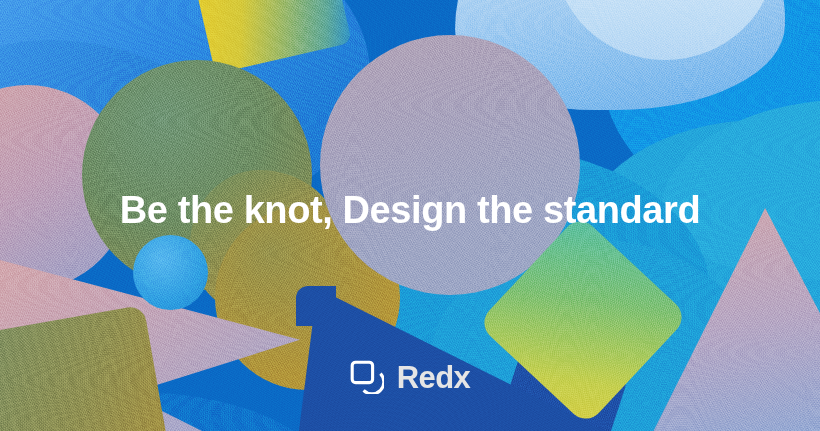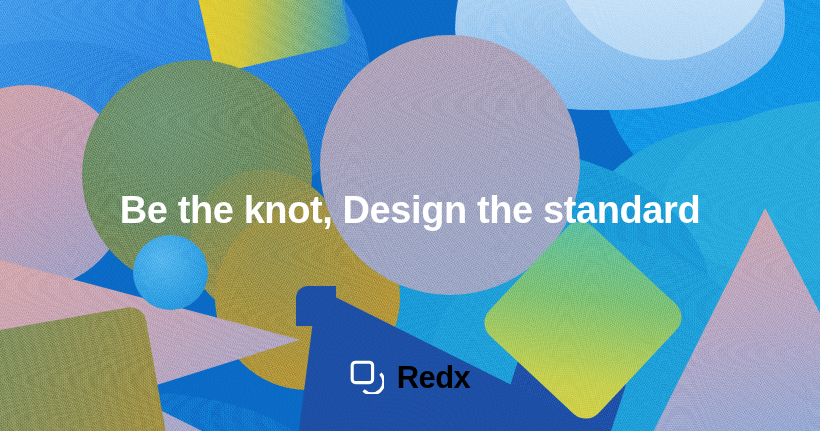--- a/index.html
+++ b/index.html
@@ -201,21 +201,21 @@
     letter-spacing:-0.4px;
     line-height:1;
     white-space:nowrap;
   }
   #logo{
     position:absolute;left:0;right:0;top:360px;
     display:flex;align-items:center;justify-content:center;gap:13px;
   }
   #logo-mark{position:relative;width:34px;height:34px;display:block;}
   #logo-text{
-    color:#000000;font-size:31px;font-weight:700;letter-spacing:-0.6px;line-height:1;
+    color:#e5e5e5;font-size:31px;font-weight:700;letter-spacing:-0.6px;line-height:1;
   }
 </style>
 </head>
 <body>
 
 <div id="banner">
 
   <div class="layer">
 
     <div class="shape grain bg-cloud-tl"></div>

